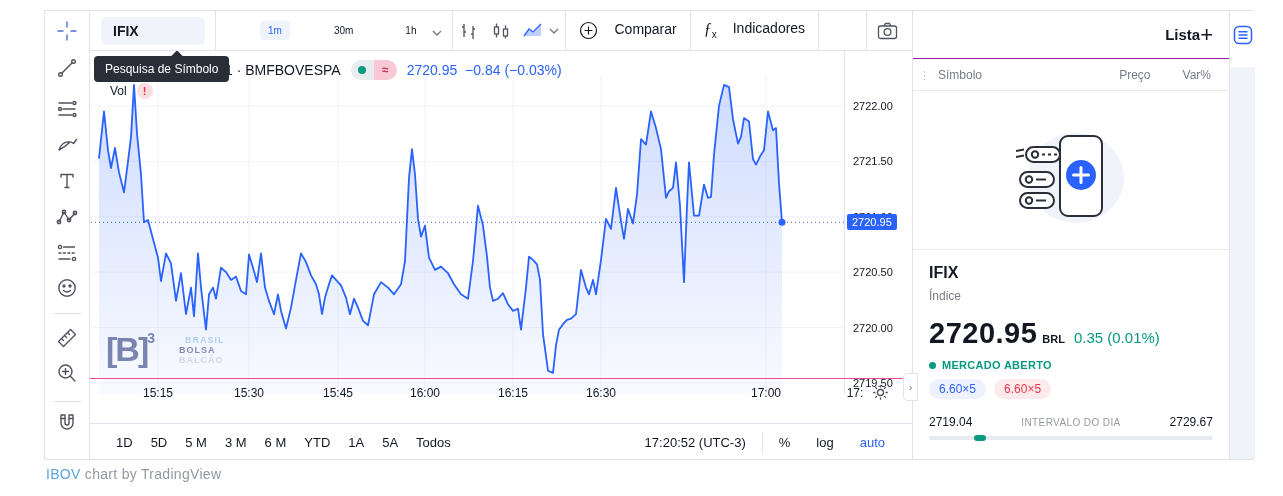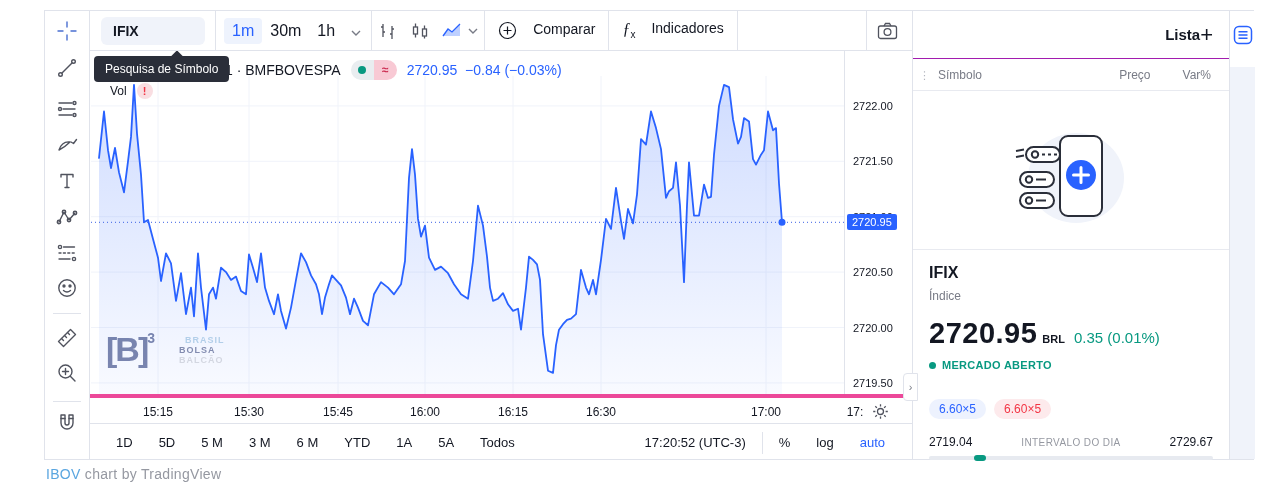--- a/index.html
+++ b/index.html
@@ -11,21 +11,21 @@
   .tool { position:absolute; left:7px; width:30px; height:30px; display:flex; align-items:center; justify-content:center; border-radius:4px; cursor:pointer; }
   .tool svg { stroke:#50535e; fill:none; stroke-width:1.4; stroke-linecap:round; stroke-linejoin:round; }
   .lt-div { position:absolute; left:8px; width:28px; border-top:1px solid #e0e3eb; }
 
   
   .chart-col { position:absolute; left:45px; top:0; width:822px; height:100%; }
   .top-toolbar { position:relative; display:flex; align-items:center; height:40px; border-bottom:1px solid #e0e3eb; padding-left:11px; }
   .sep { width:1px; align-self:stretch; background:#e0e3eb; }
   .symbol-field { width:104px; height:28px; background:#f0f3fa; border-radius:6px; display:flex; align-items:center; padding-left:12px; font-size:14px; font-weight:bold; color:#131722; margin-right:10px; cursor:pointer; }
   .intervals { display:flex; align-items:center; margin:0 6px 0 8px; }
-  .interval { font-size:16px; color:#131722; padding:4px 8px; border-radius:4px; cursor:pointer; }
+  .interval { font-size:10px; color:#131722; padding:4px 8px; border-radius:4px; cursor:pointer;margin-left:36px; }
   .interval.active { color:#2962ff; background:#eef3fd; }
   .chev { margin:0 10px 0 2px; cursor:pointer; }
   .tb-icon-btn { display:flex; align-items:center; margin:0 6px; cursor:pointer; }
   .tb-btn { display:flex; gap:16px; font-size:14px; color:#131722; margin:8px 13px; cursor:pointer; white-space:nowrap; }
   .fx-glyph { font-size:16px; font-style:italic; font-family:"Liberation Serif", serif; color:#131722; }
   .fx-glyph sub { font-size:10px; font-style:normal; font-family:"Liberation Sans",sans-serif; }
   .spacer { flex:1; }
   .camera-btn { margin:0 14px 0 10px; cursor:pointer; display:flex; align-items:center; }
 
   .chart-body { position:absolute; left:0; top:40px; width:822px; height:343px; overflow:hidden; }
@@ -46,27 +46,27 @@
 
   .tooltip { position:absolute; left:4px; top:5px; background:#2a2e39; color:#fff; font-size:12px; padding:6px 11px; border-radius:4px; z-index:5; white-space:nowrap; }
   .tooltip::after { content:""; position:absolute; top:-4px; left:58%; width:8px; height:8px; background:#2a2e39; transform:rotate(45deg); }
 
   .watermark { position:absolute; left:16px; top:278px; display:flex; align-items:flex-start; gap:24px; opacity:.55; z-index:1; }
   .wm-logo { font-size:34px; font-weight:bold; color:#15286e; letter-spacing:-2px; line-height:40px; }
   .wm-sup { font-size:14px; font-weight:bold; color:#15286e; vertical-align:top; line-height:18px; }
   .wm-lines { display:flex; flex-direction:column; justify-content:center; margin-top:6px; font-size:9px; font-weight:bold; letter-spacing:1px; line-height:10px; }
   .wm-l1 { color:#7fb0d8;padding-left:6px; } .wm-l2 { color:#26356f; } .wm-l3 { color:#b9bdc9; }
 
-  .time-axis { position:absolute; left:0; top:383px; width:822px; height:29px; border-top:4px solid #ec4899; cursor:ew-resize; }
+  .time-axis { position:absolute; left:0; top:367px; width:822px; height:29px; border-top:1px solid #ec4899; cursor:ew-resize; }
   .x-label { position:absolute; top:7px; transform:translateX(-50%); font-size:12px; color:#131722; white-space:nowrap; }
   .gear-btn { position:absolute; left:782px; top:5px; cursor:pointer; }
   .gear-btn svg { stroke:#50535e; fill:none; stroke-width:1.3; }
 
   .bottom-bar { position:absolute; left:0; top:412px; width:822px; height:38px; border-top:1px solid #e0e3eb; display:flex; align-items:center; padding:0 8px 0 26px; }
-  .ranges { display:flex; align-items:center; gap:26px; }
+  .ranges { display:flex; align-items:center; gap:18px; }
   .range-item { font-size:13px; color:#131722; cursor:pointer; white-space:nowrap; }
   .clock { margin-left:auto; font-size:13px; color:#131722; cursor:pointer; white-space:nowrap; }
   .bb-sep { width:1px; height:22px; background:#e0e3eb; margin:0 16px; }
   .bb-item { font-size:13px; color:#131722; cursor:pointer; margin-right:26px; }
   .bb-item.blue { color:#2962ff; margin-right:19px; }
 
   
   .panel { position:absolute; left:867px; top:0; width:317px; height:100%; border-left:1px solid #e0e3eb; background:#fff; }
   .panel-header { height:48px; display:flex; align-items:center; justify-content:flex-end; padding:0 16px; border-bottom:1px solid #a21caf; }
   .panel-title { font-size:15px; font-weight:bold; color:#131722; }
@@ -81,21 +81,21 @@
   .d-name-row { display:flex; align-items:center; gap:6px; margin-top:16px; font-size:12px; color:#131722; }
   .ext-ico { display:flex; }
   .d-dot { color:#787b86; }
   .d-type { margin-top:7px; font-size:12px; color:#787b86; }
   .d-price-row { display:flex; align-items:baseline; margin-top:14px; }
   .d-price { font-size:29px; font-weight:bold; color:#131722; letter-spacing:.5px; }
   .d-cur { font-size:11px; font-weight:bold; color:#131722; margin-left:5px; }
   .d-change { font-size:15px; color:#089981; margin-left:9px; }
   .d-status { display:flex; align-items:center; gap:6px; margin-top:9px; font-size:11px; font-weight:bold; color:#089981; letter-spacing:.3px; }
   .d-status-dot { width:7px; height:7px; border-radius:50%; background:#089981; }
-  .d-pills { display:flex; gap:8px; margin-top:28px;text-align:center; }
+  .d-pills { display:flex; gap:8px; margin-top:8px;text-align:center; }
   .bid-pill { background:#edf2fe; color:#2962ff; font-size:12px; padding:3px 10px; border-radius:10px; }
   .ask-pill { background:#fdeaec; color:#f23645; font-size:12px; padding:3px 10px; border-radius:10px; }
   .d-range-row { display:flex; align-items:center; justify-content:space-between; margin-top:16px; font-size:12px; color:#131722; }
   .d-range-label { font-size:10px; color:#9598a1; letter-spacing:.4px; }
   .d-range-bar { position:relative; margin-top:7px; height:4px; background:#e7eaf0; border-radius:2px; }
   .d-range-marker { position:absolute; top:-1px; width:12px; height:6px; border-radius:3px; background:#089981; }
 
   
   .rail { position:absolute; left:1184px; top:0; width:26px; height:100%; border-left:1px solid #e0e3eb; background:#fff; }
   .rail-lower { position:absolute; left:0; top:56px; right:0; bottom:0; background:#f0f3fa; }

